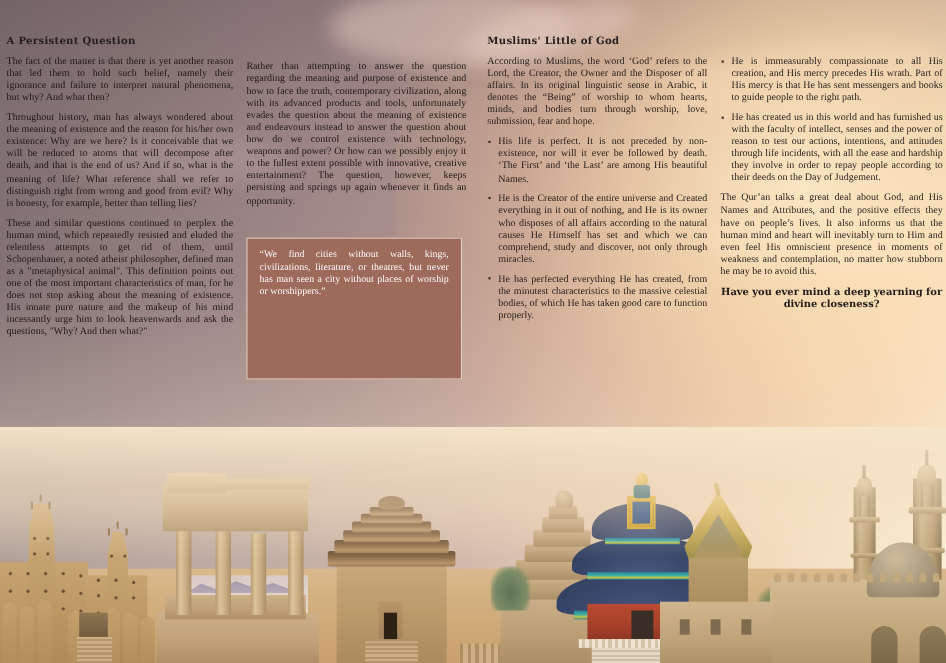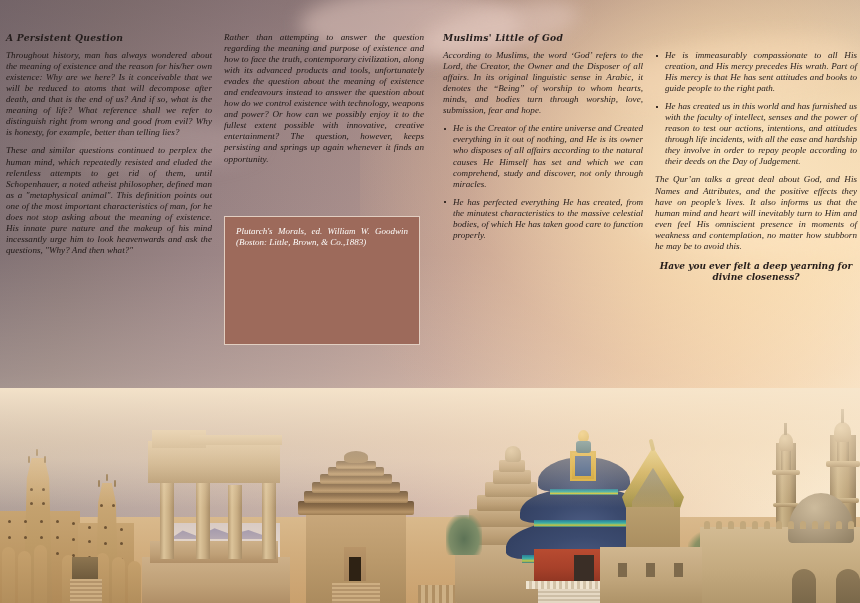--- a/index.html
+++ b/index.html
@@ -82,21 +82,20 @@
     position: absolute;
     left: 0; top: 0;
     width: 860px;
     height: 400px;
     padding: 0;
   }
 
   .col {
     position: absolute;
     top: 0;
-    font-style: italic;
   }
   .col1 { left: 6px;   width: 206px; }
   .col2 { left: 224px; width: 200px; }
   .col3 { left: 443px; width: 200px; }
   .col4 { left: 655px; width: 202px; }
 
   h2.heading {
     font-family: "DejaVu Serif", "Liberation Serif", serif;
     font-size: 9.2px;
     font-weight: bold;
@@ -110,21 +109,21 @@
   p.body {
     font-size: 9.1px;
     line-height: 11.05px;
     color: #241c1a;
     text-align: justify;
     margin-bottom: 7px;
     letter-spacing: 0.02px;
   }
   .col1 p.body, .col2 p.body { color: #1e1715; }
 
-  .col2 p.body:first-child { margin-top: 32px; }
+  .col2 p.body:first-child { margin-top: 55px; }
   .col4 { padding-top: 0; }
 
   
   ul.bullets {
     list-style: none;
     margin: 0 0 0 0;
     padding: 0;
   }
   ul.bullets li {
     position: relative;
@@ -430,48 +429,50 @@
   <div class="cloud" style="left:300px; top:-10px; width:220px; height:70px; background:rgba(226,198,190,0.55);"></div>
   <div class="cloud" style="left:420px; top:6px; width:160px; height:46px; background:rgba(232,206,196,0.5); transform:rotate(-12deg);"></div>
   <div class="cloud" style="left:600px; top:40px; width:260px; height:60px; background:rgba(250,220,184,0.40); transform:rotate(-7deg);"></div>
   <div class="cloud" style="left:640px; top:200px; width:240px; height:54px; background:rgba(255,230,196,0.35); transform:rotate(5deg);"></div>
   <div class="cloud" style="left:60px; top:120px; width:200px; height:50px; background:rgba(200,176,176,0.28);"></div>
 
   <div id="content">
 
     <div class="col col1">
       <h2 class="heading">A Persistent Question</h2>
+      <p class="body">The fact of the matter is that there is yet another reason that led them to hold such belief, namely their ignorance and failure to interpret natural phenomena, but why? And what then?</p>
       <p class="body">Throughout history, man has always wondered about the meaning of existence and the reason for his/her own existence: Why are we here? Is it conceivable that we will be reduced to atoms that will decompose after death, and that is the end of us? And if so, what is the meaning of life? What reference shall we refer to distinguish right from wrong and good from evil? Why is honesty, for example, better than telling lies?</p>
       <p class="body">These and similar questions continued to perplex the human mind, which repeatedly resisted and eluded the relentless attempts to get rid of them, until Schopenhauer, a noted atheist philosopher, defined man as a "metaphysical animal". This definition points out one of the most important characteristics of man, for he does not stop asking about the meaning of existence. His innate pure nature and the makeup of his mind incessantly urge him to look heavenwards and ask the questions, "Why? And then what?"</p>
     </div>
 
     <div class="col col2">
       <p class="body">Rather than attempting to answer the question regarding the meaning and purpose of existence and how to face the truth, contemporary civilization, along with its advanced products and tools, unfortunately evades the question about the meaning of existence and endeavours instead to answer the question about how do we control existence with technology, weapons and power? Or how can we possibly enjoy it to the fullest extent possible with innovative, creative entertainment? The question, however, keeps persisting and springs up again whenever it finds an opportunity.</p>
     </div>
 
     <div class="quotebox">
-      <p class="src">Plutarch's Morals, ed. William W. Goodwin (Boston: Little, Brown, &amp; Co.,1883)</p>
+      <p>“We find cities without walls, kings, civilizations, literature, or theatres, but never has man seen a city without places of worship or worshippers.”</p>
     </div>
 
     <div class="col col3">
       <h2 class="heading">Muslims' Little of God</h2>
       <p class="body">According to Muslims, the word ‘God’ refers to the Lord, the Creator, the Owner and the Disposer of all affairs. In its original linguistic sense in Arabic, it denotes the “Being” of worship to whom hearts, minds, and bodies turn through worship, love, submission, fear and hope.</p>
       <ul class="bullets">
+        <li>His life is perfect. It is not preceded by non-existence, nor will it ever be followed by death. ‘The First’ and ‘the Last’ are among His beautiful Names.</li>
         <li>He is the Creator of the entire universe and Created everything in it out of nothing, and He is its owner who disposes of all affairs according to the natural causes He Himself has set and which we can comprehend, study and discover, not only through miracles.</li>
         <li>He has perfected everything He has created, from the minutest characteristics to the massive celestial bodies, of which He has taken good care to function properly.</li>
       </ul>
     </div>
 
     <div class="col col4" style="padding-top:50px;">
       <ul class="bullets">
-        <li>He is immeasurably compassionate to all His creation, and His mercy precedes His wrath. Part of His mercy is that He has sent attitudes and books to guide people to the right path.</li>
+        <li>He is immeasurably compassionate to all His creation, and His mercy precedes His wrath. Part of His mercy is that He has sent messengers and books to guide people to the right path.</li>
         <li>He has created us in this world and has furnished us with the faculty of intellect, senses and the power of reason to test our actions, intentions, and attitudes through life incidents, with all the ease and hardship they involve in order to repay people according to their deeds on the Day of Judgement.</li>
       </ul>
       <p class="body">The Qur’an talks a great deal about God, and His Names and Attributes, and the positive effects they have on people’s lives. It also informs us that the human mind and heart will inevitably turn to Him and even feel His omniscient presence in moments of weakness and contemplation, no matter how stubborn he may be to avoid this.</p>
-      <p class="closing">Have you ever felt a deep yearning for divine closeness?</p>
+      <p class="closing">Have you ever mind a deep yearning for divine closeness?</p>
     </div>
 
   </div>
 
   <div id="photo">
 
     <div class="ground"></div>
 
     <div class="sea"></div>
     <div class="mountain"></div>

